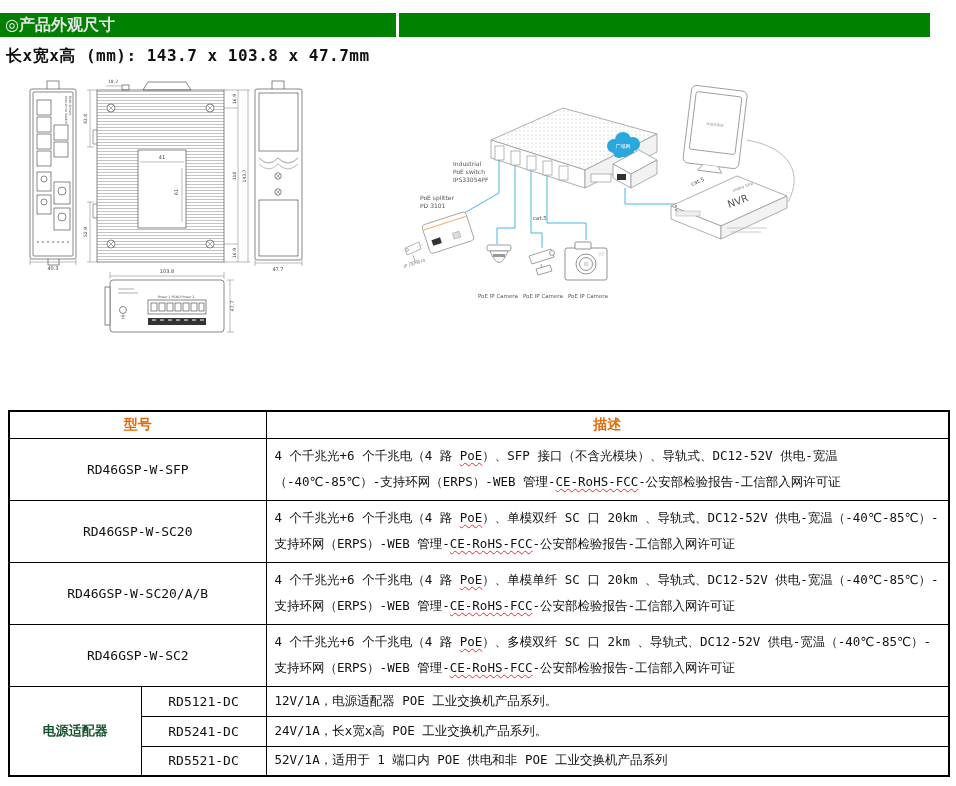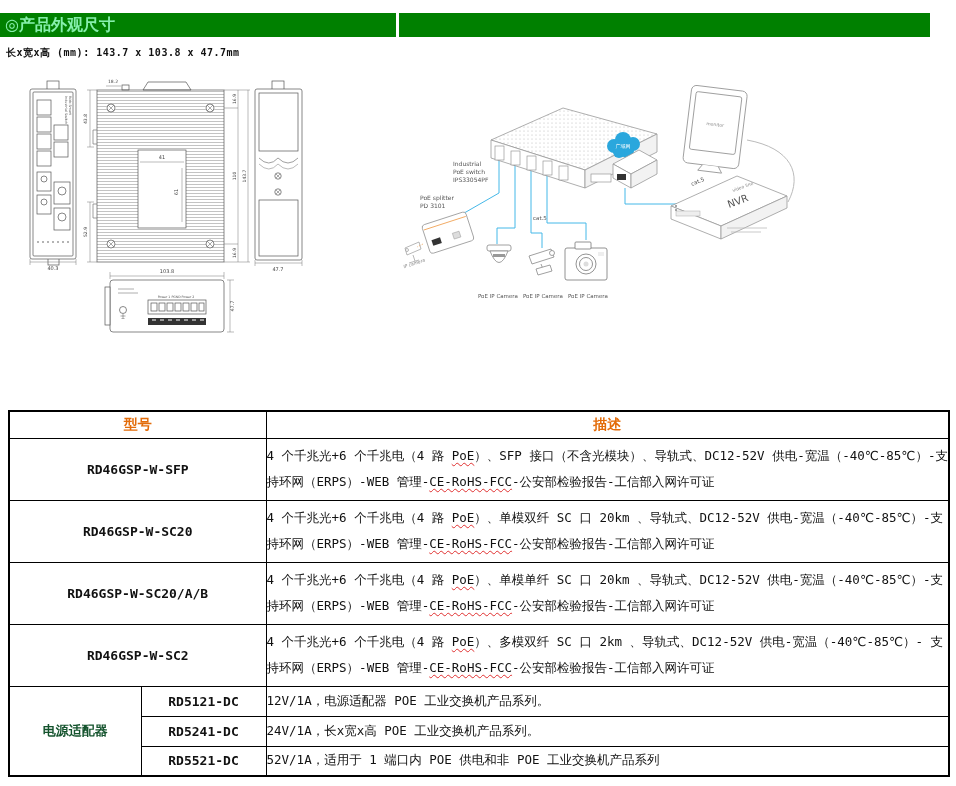--- a/index.html
+++ b/index.html
@@ -1,38 +1,38 @@
 <!DOCTYPE html>
 <html><head>
 <meta charset="utf-8">
 <style>
   html,body{margin:0;padding:0;background:#fff;}
   .page{position:relative;width:956px;height:786px;background:#fff;overflow:hidden;
         font-family:"DejaVu Sans",sans-serif;color:#111;}
   .greenbar{position:absolute;left:0;width:930px;height:24px;background:#008000;}
-  .greenbar .bar-label{position:absolute;top:0;color:#86efac;font-weight:bold;font-size:16px;
+  .greenbar .bar-label{position:absolute;top:0;color:#e5e5e5;font-weight:bold;font-size:16px;
         line-height:24px;white-space:nowrap;font-family:"DejaVu Sans",sans-serif;}
   .bar-divider{position:absolute;left:396px;top:13px;width:3px;height:24px;background:#fff;z-index:2;}
-  .size-line{position:absolute;left:6px;top:46px;font-size:10px;font-weight:bold;
+  .size-line{position:absolute;left:6px;top:46px;font-size:16px;font-weight:bold;
         font-family:"DejaVu Sans Mono","DejaVu Sans",monospace;letter-spacing:0.5px;}
   svg text{font-family:"DejaVu Sans",sans-serif;}
   .dimtxt{fill:#444;font-size:5px;}
   .dimtxt-s{fill:#444;font-size:4.5px;}
   .diag-label{fill:#555;font-size:6px;}
   .diag-label-s{fill:#555;font-size:5.5px;}
   table.order{position:absolute;left:8px;top:410px;width:940px;border-collapse:collapse;
         table-layout:fixed;font-size:12.5px;color:#111;border:2px solid #000;}
   table.order td{border:1px solid #000;overflow:hidden;}
   tr.r-hdr{height:27px;}
   tr.r-hdr td{color:#E36C0A;font-size:14px;font-weight:bold;text-align:center;}
   tr.r-main{height:62px;}
   tr.r-adp{height:30px;}
-  td.model{text-align:center;font-weight:bold;font-size:13px;
+  td.model{text-align:center;font-weight:normal;font-size:13px;
         font-family:"DejaVu Sans Mono","DejaVu Sans",monospace;}
-  td.desc{padding:2px 0;line-height:26px;text-align:left;
+  td.desc{padding:2px 8px;line-height:26px;text-align:left;
         font-family:"DejaVu Sans Mono","DejaVu Sans",monospace;}
   tr.r-adp td.desc{line-height:normal;}
   td.adp-group{color:#14532d;font-weight:bold;font-size:13px;text-align:center;}
   .sq{text-decoration:underline;text-decoration-style:wavy;text-decoration-color:#e03030;
       text-decoration-thickness:1px;text-underline-offset:2px;}
 </style>
 </head>
 <body>
 
 <div class="page">

